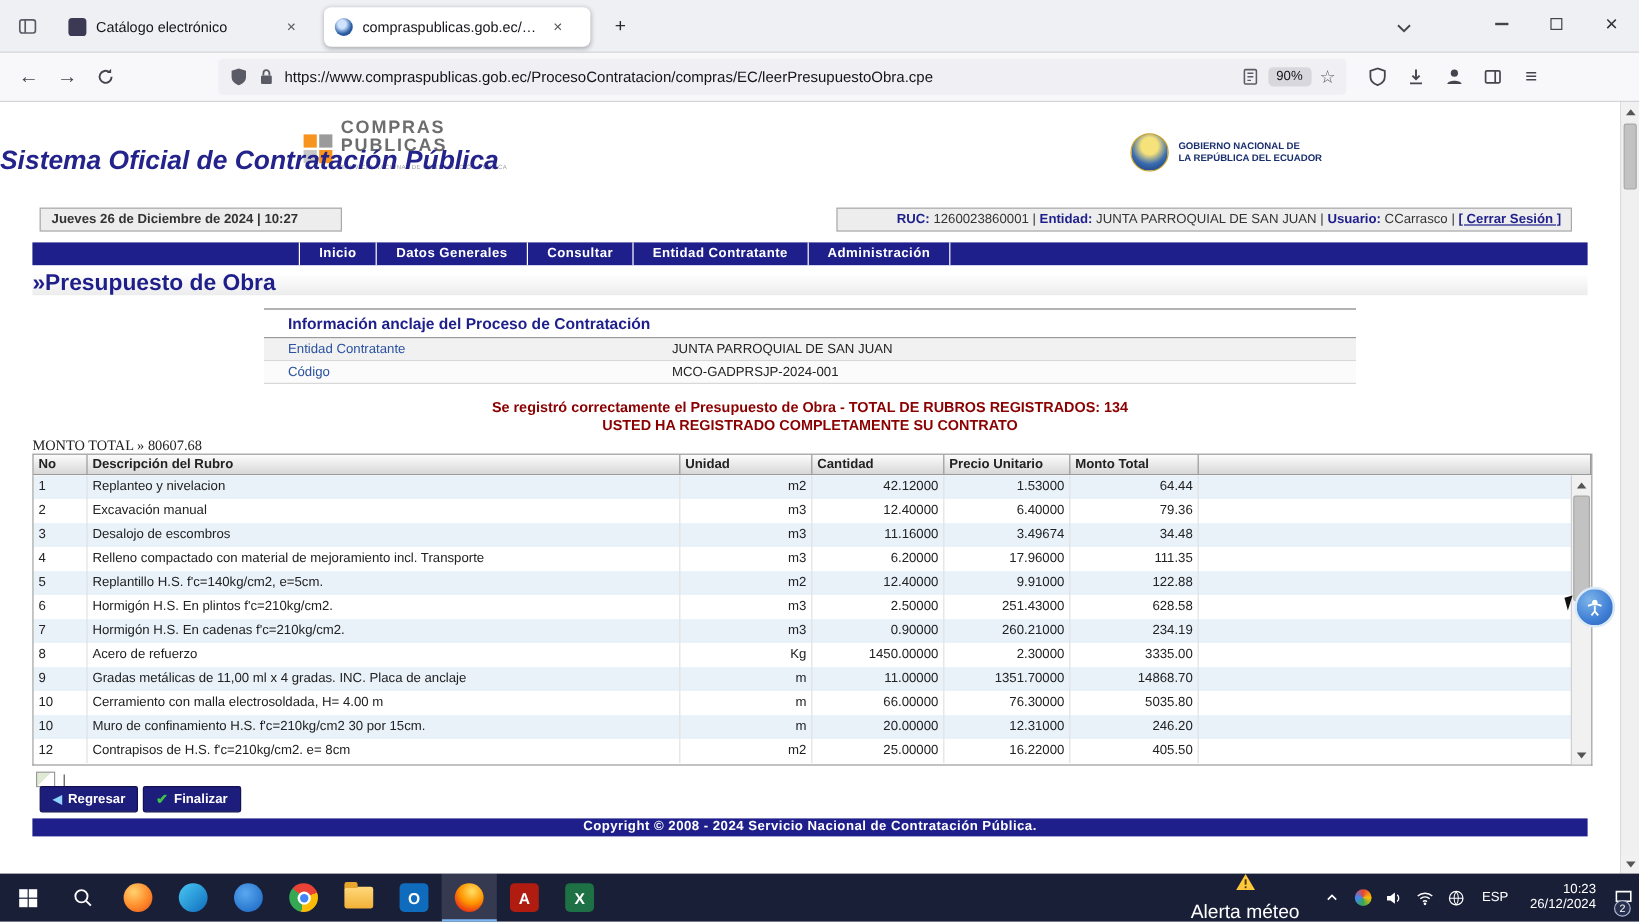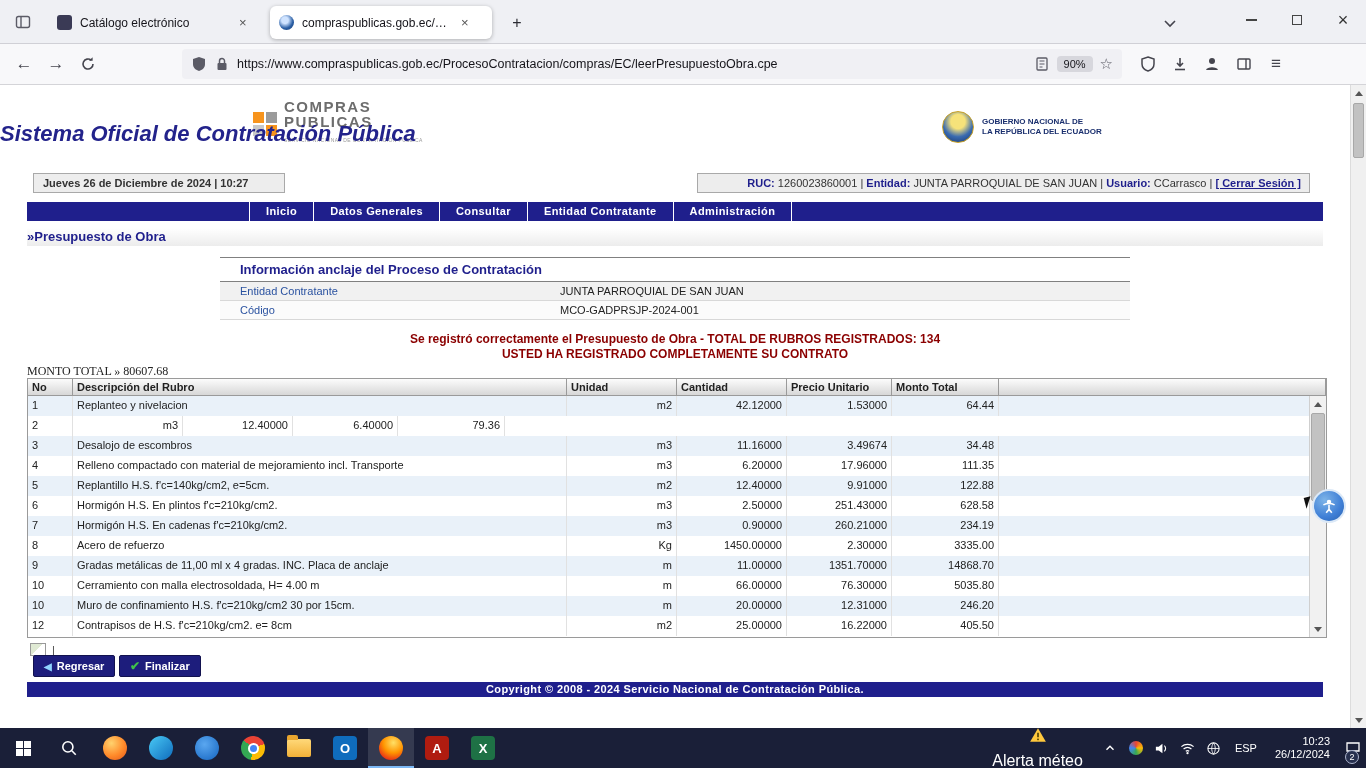--- a/index.html
+++ b/index.html
@@ -45,21 +45,21 @@
   .datebox{position:absolute;top:88px;height:20px;background:#ededed;border:1px solid #a9a9a9;font-size:11px;line-height:18px;color:#333;}
   #datebox-left{left:33px;width:252px;padding-left:9px;font-weight:bold;}
   #datebox-right{left:697px;width:613px;text-align:right;padding-right:8px;white-space:nowrap;}
   .lbl{color:#1f1f8c;font-weight:bold;}
   .logout{color:#1f1f8c;font-weight:bold;text-decoration:underline;cursor:pointer;}
 
   #nav-menu{position:absolute;top:117px;left:27px;width:1296px;height:19px;background:#1f1f8c;display:flex;padding-left:222px;}
   .nav-item{padding:0 16px;color:#fff;font-size:11px;font-weight:bold;line-height:18px;border-left:1px solid #fff;letter-spacing:.4px;cursor:pointer;}
   .nav-item:last-child{border-right:1px solid #fff;}
 
-  #breadcrumb{position:absolute;top:143px;left:27px;width:1296px;height:18px;background:linear-gradient(#ffffff,#ececec);font-size:13px;font-weight:bold;color:#1f1f8c;line-height:17px;}
+  #breadcrumb{position:absolute;top:143px;left:27px;width:1296px;height:18px;background:linear-gradient(#ffffff,#ececec);font-size:19px;font-weight:bold;color:#1f1f8c;line-height:17px;}
 
   #info{position:absolute;top:172px;left:220px;width:910px;font-size:11px;}
   .info-title{border-top:1px solid #808080;border-bottom:1px solid #808080;padding:4px 0 4px 20px;font-weight:bold;font-size:13px;color:#1f1f8c;}
   .info-row{display:flex;height:19px;align-items:center;background:#f1f1f1;border-bottom:1px solid #d8d8d8;}
   .info-row.alt{background:#fbfbfb;}
   .info-label{width:340px;padding-left:20px;color:#2a52a0;}
   .info-value{color:#222;}
 
   .msg{position:absolute;left:0;width:1350px;text-align:center;font-size:12px;font-weight:bold;color:#8b0000;}
   #msg1{top:247px;} #msg2{top:262px;}
@@ -300,20 +300,21 @@
             <div class="t-cell c-no">1</div>
             <div class="t-cell c-desc">Replanteo y nivelacion</div>
             <div class="t-cell c-unidad num">m2</div>
             <div class="t-cell c-cant num">42.12000</div>
             <div class="t-cell c-precio num">1.53000</div>
             <div class="t-cell c-monto num">64.44</div>
             <div class="t-cell c-fill"></div>
           </div>
           <div class="t-row">
             <div class="t-cell c-no">2</div>
+            <div class="t-cell c-desc">Excavación manual</div>
             <div class="t-cell c-unidad num">m3</div>
             <div class="t-cell c-cant num">12.40000</div>
             <div class="t-cell c-precio num">6.40000</div>
             <div class="t-cell c-monto num">79.36</div>
             <div class="t-cell c-fill"></div>
           </div>
           <div class="t-row odd">
             <div class="t-cell c-no">3</div>
             <div class="t-cell c-desc">Desalojo de escombros</div>
             <div class="t-cell c-unidad num">m3</div>

